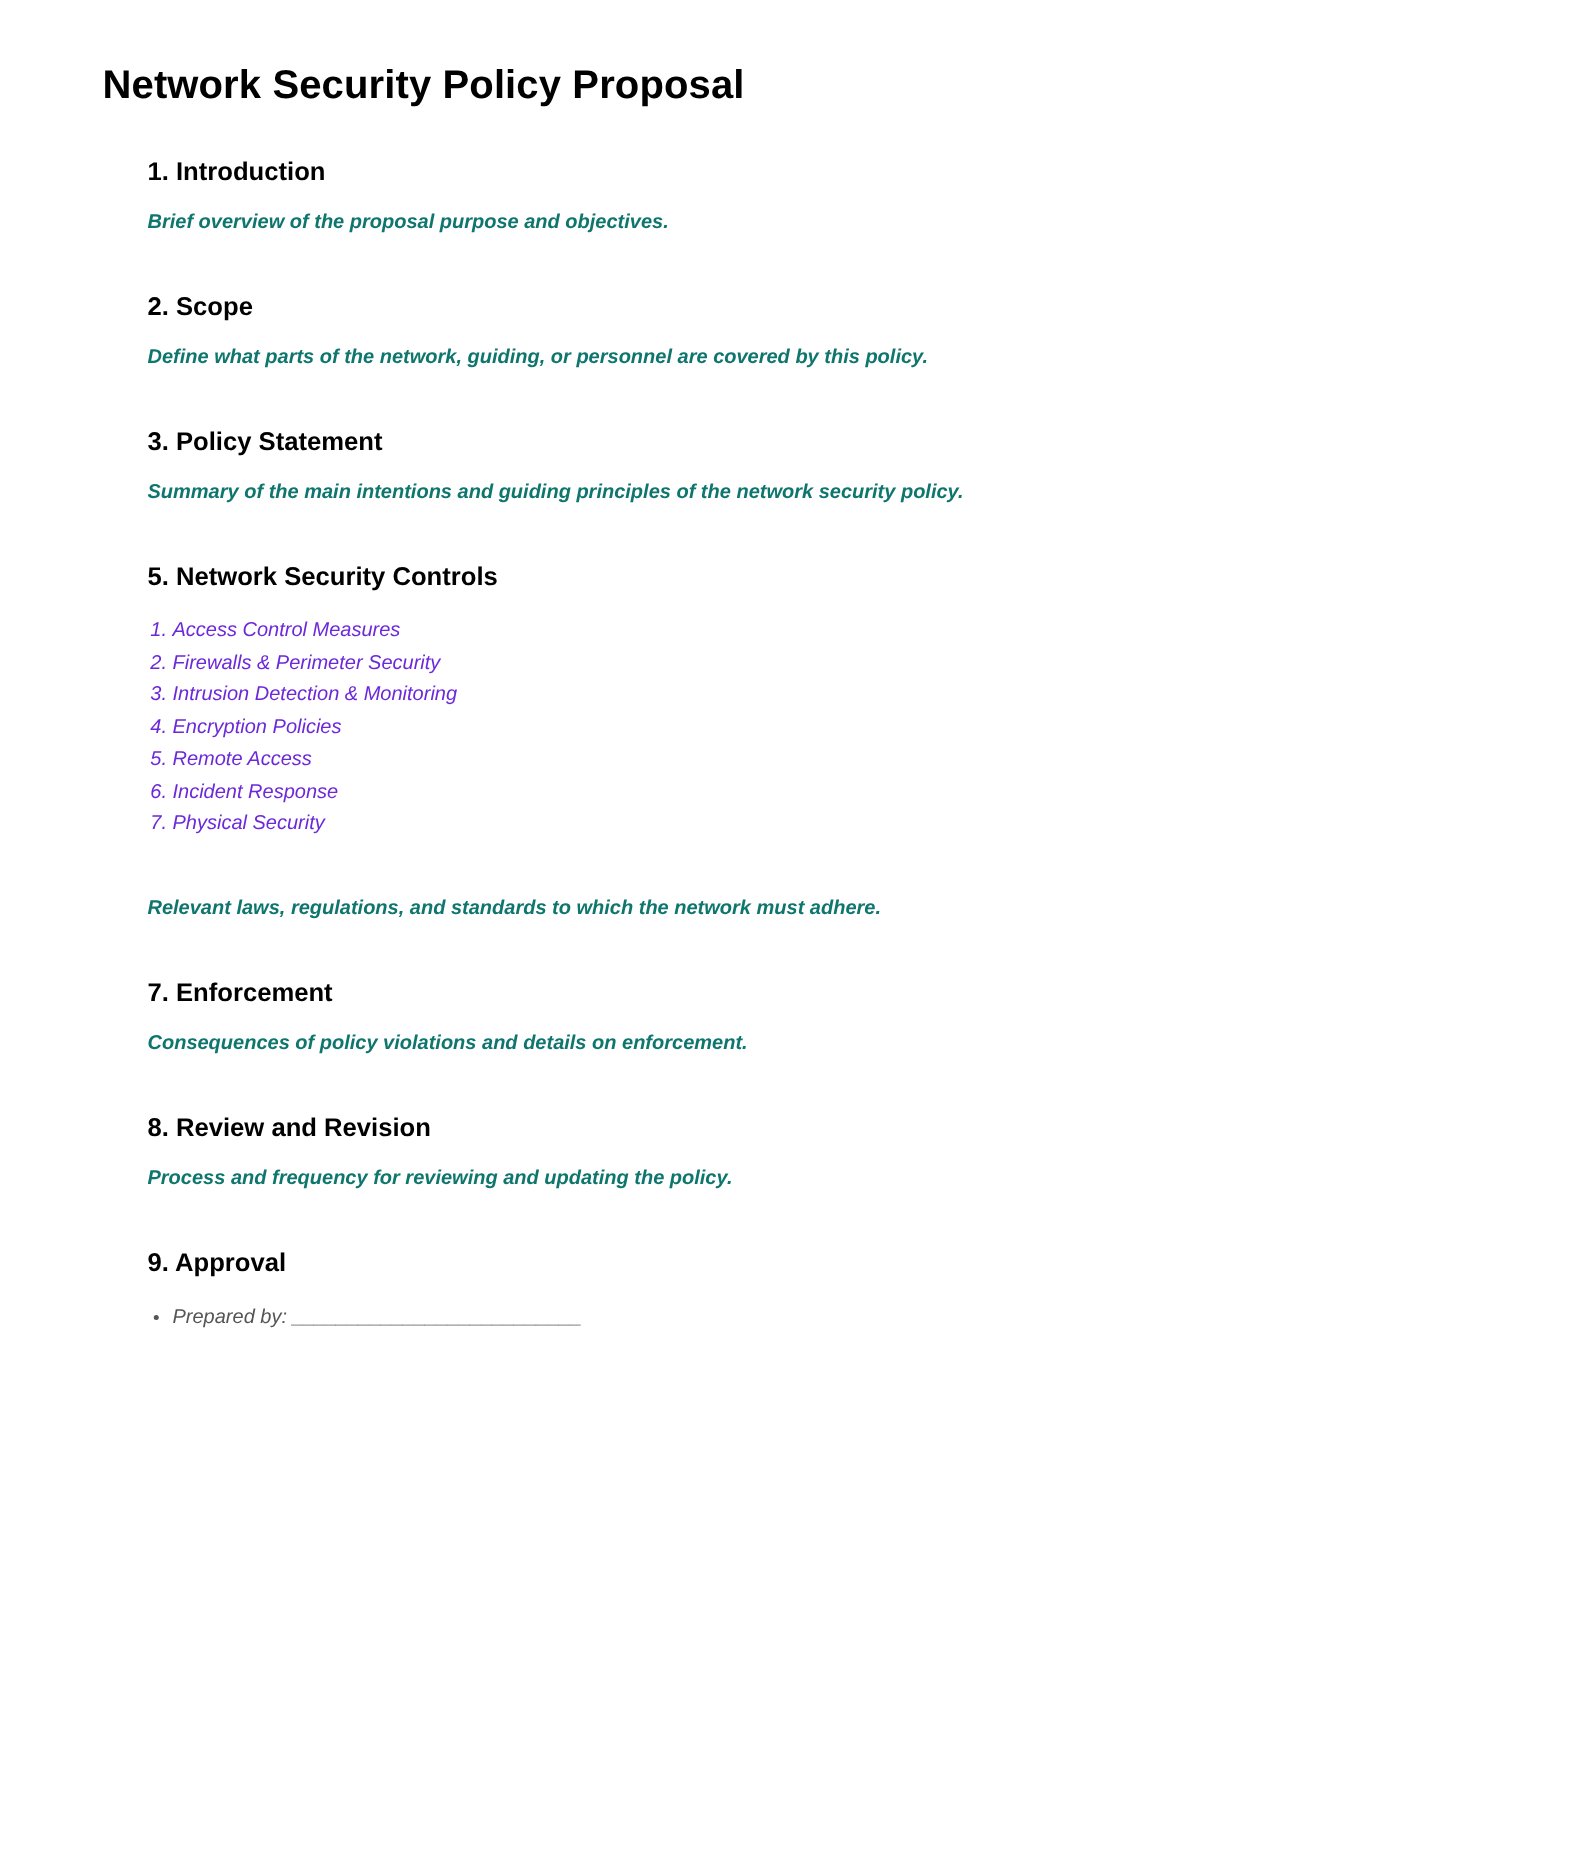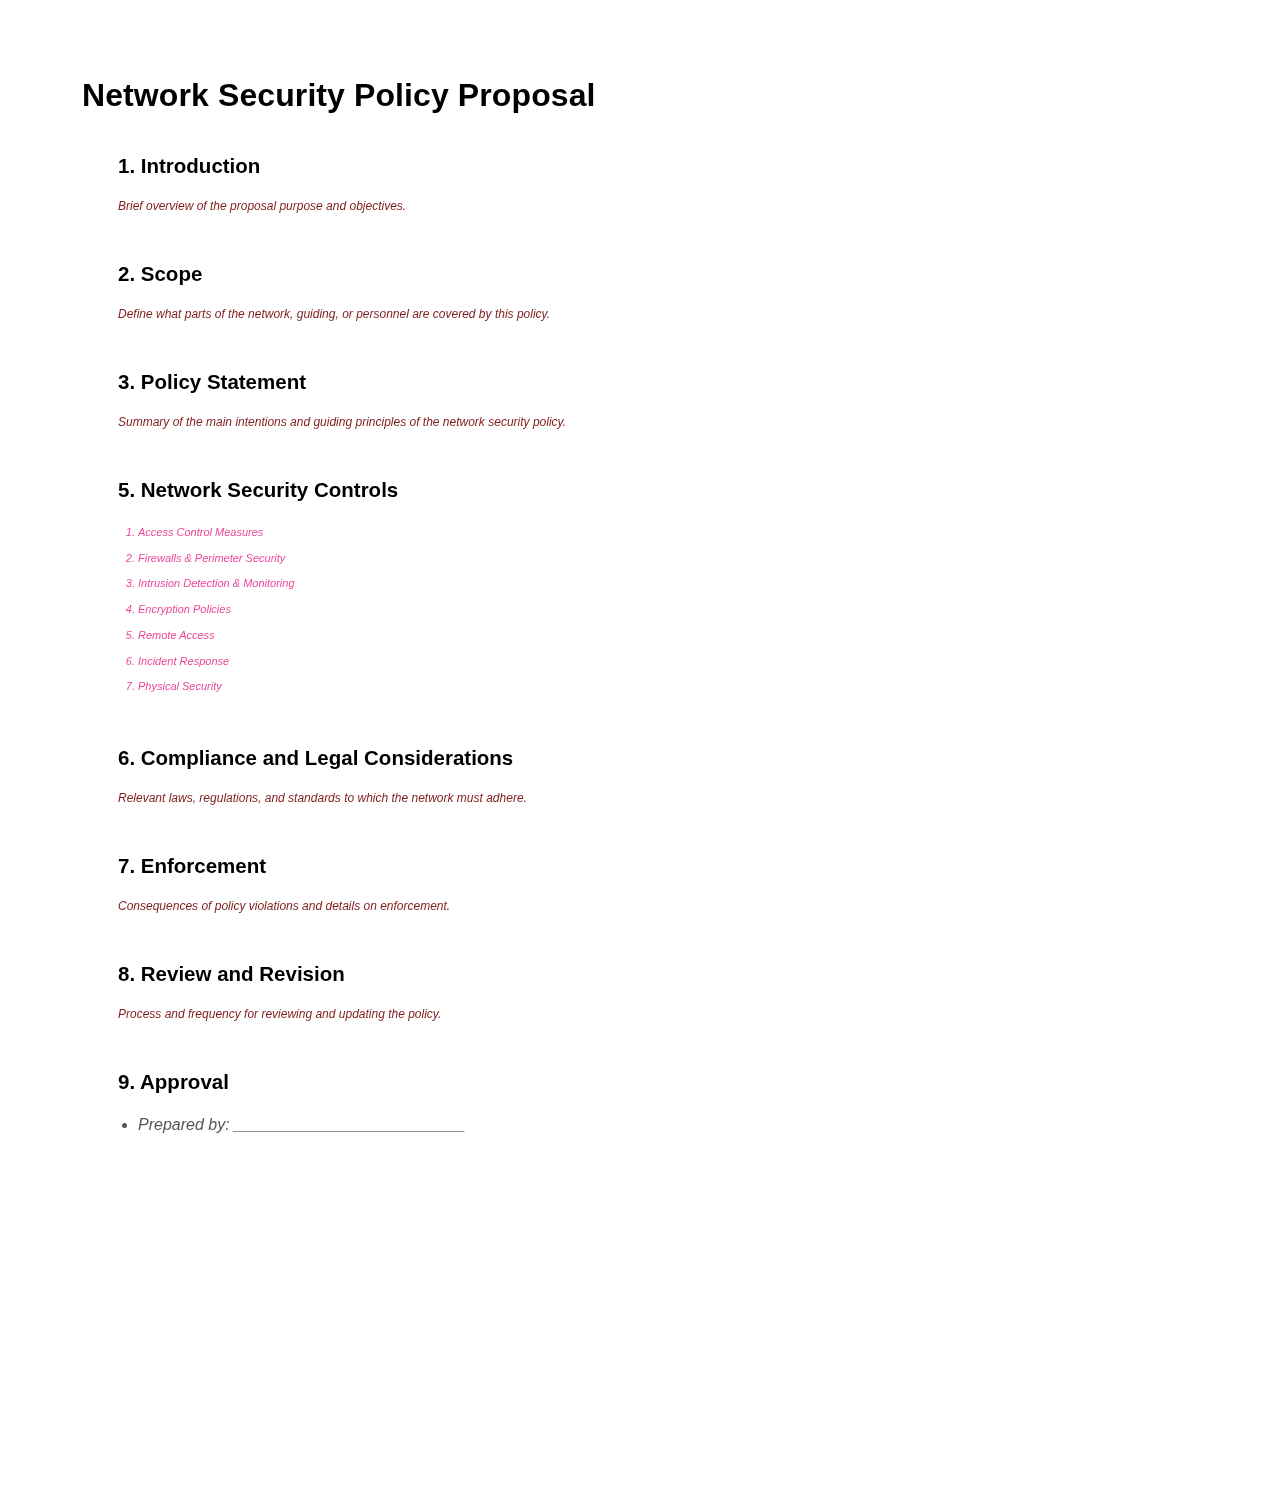--- a/index.html
+++ b/index.html
@@ -8,45 +8,46 @@
       background: #ffffff;
     }
     body {
       width: 1263px;
       height: 1494px;
       font-family: "Liberation Sans", sans-serif;
       color: #000;
       overflow: hidden;
     }
     .page {
-      padding: 75px 82px 0 82px;
+      padding: 47px 82px 0 82px;
     }
     h1 {
       font-size: 32px;
       font-weight: bold;
       margin: 0 0 38px 0;
       line-height: 40px;
       letter-spacing: 0.1px;
     }
     h2 {
       font-size: 20.5px;
       font-weight: bold;
       margin: 0;
       line-height: 26px;
     }
     .section {
       margin-bottom: 0;
       margin-left: 36px;
     }
     .section p {
       font-style: italic;
-      color: #7f1d1d;
-      font-size: 12px;
+      color: #0f766e;
+      font-size: 16px;
       line-height: 20px;
       margin: 17px 0 0 0;
+      font-weight: bold;
     }
     .section + .section {
       margin-top: 45px;
     }
     ul.roles, ul.approval {
       margin: 17px 0 0 0;
       padding-left: 20px;
       list-style: disc;
       color: #555555;
       font-style: italic;
@@ -54,23 +55,23 @@
     }
     ul.roles li, ul.approval li {
       line-height: 25.6px;
     }
     ul.roles li::marker, ul.approval li::marker {
       font-style: normal;
     }
     ol.controls {
       margin: 17px 0 0 0;
       padding-left: 20px;
-      color: #ec4899;
+      color: #6d28d9;
       font-style: italic;
-      font-size: 11px;
+      font-size: 16px;
       list-style: decimal;
     }
     ol.controls li {
       line-height: 25.7px;
     }
   </style>
 </head>
 <body>
 
 <div class="page">
@@ -99,21 +100,20 @@
       <li>Firewalls &amp; Perimeter Security</li>
       <li>Intrusion Detection &amp; Monitoring</li>
       <li>Encryption Policies</li>
       <li>Remote Access</li>
       <li>Incident Response</li>
       <li>Physical Security</li>
     </ol>
   </div>
 
   <div class="section">
-    <h2>6. Compliance and Legal Considerations</h2>
     <p>Relevant laws, regulations, and standards to which the network must adhere.</p>
   </div>
 
   <div class="section">
     <h2>7. Enforcement</h2>
     <p>Consequences of policy violations and details on enforcement.</p>
   </div>
 
   <div class="section">
     <h2>8. Review and Revision</h2>

